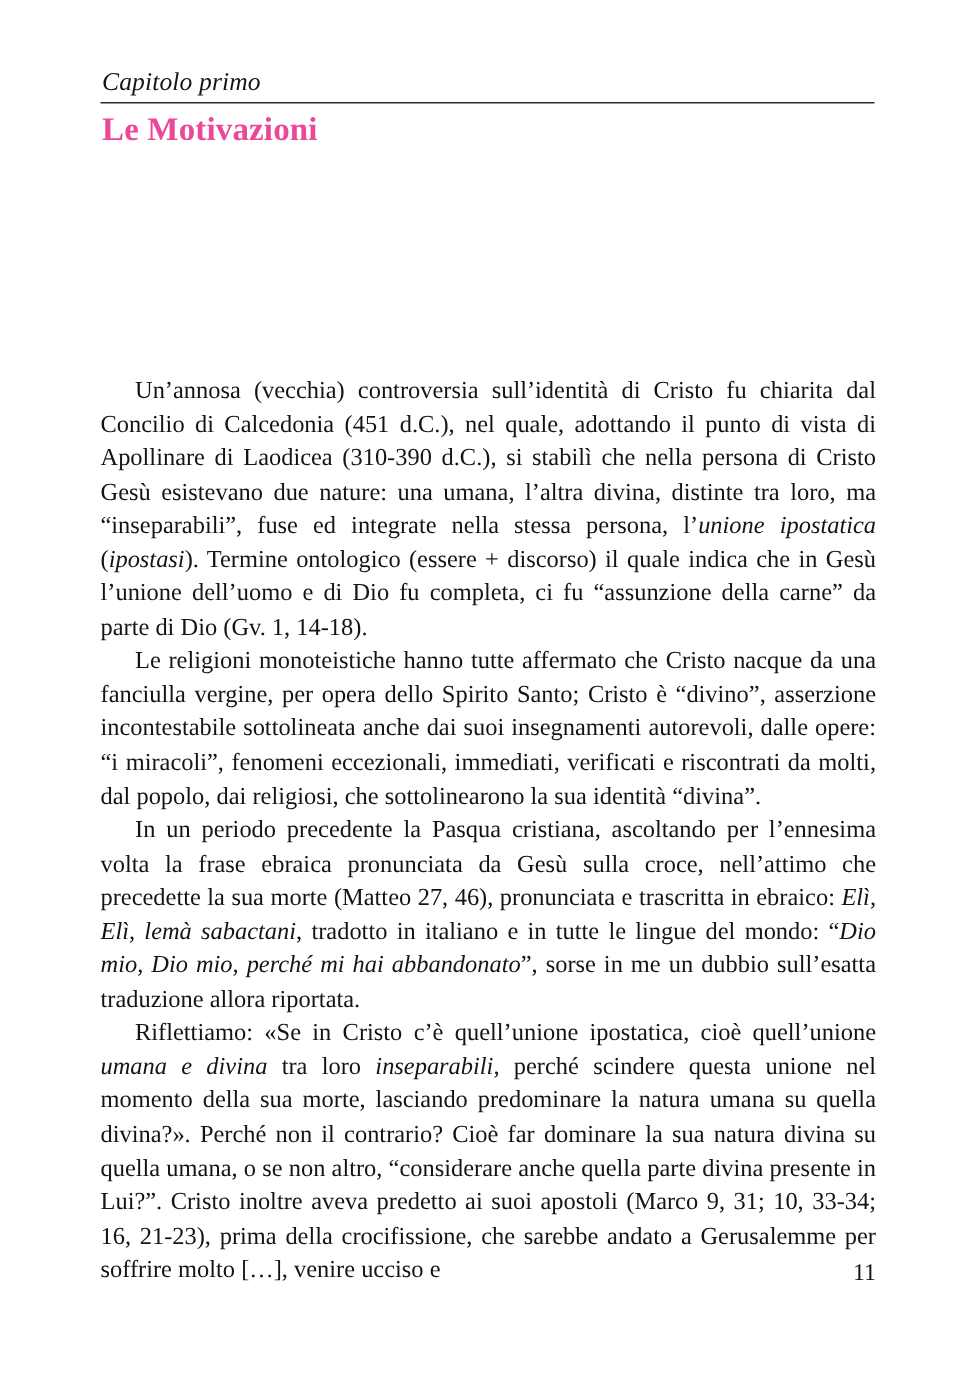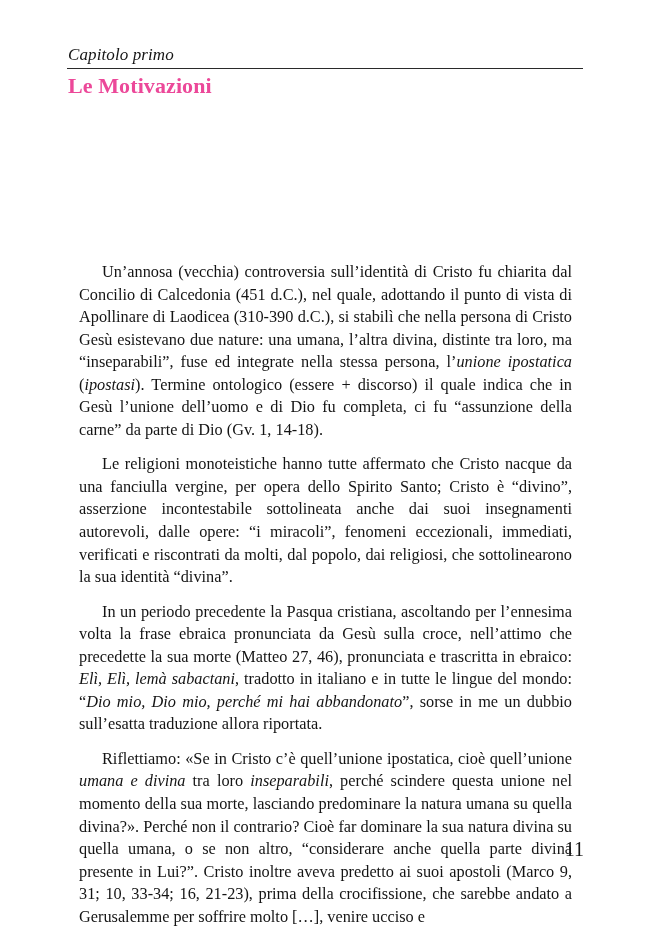--- a/index.html
+++ b/index.html
@@ -66,38 +66,38 @@
     top: 249px;
     width: 517px;
     font-size: 16.3px;
     line-height: 22.55px;
     text-align: justify;
     text-justify: inter-word;
     hyphens: manual;
     color: #141414;
   }
   .body-copy p {
-    margin: 12px;
+    margin: 0;
     padding: 0;
     text-indent: 23px;
   }
   .body-copy p:last-child {
     text-align: justify;
   }
   .body-copy em {
     font-style: italic;
   }
   
   .folio {
     position: absolute;
     left: 67px;
     top: 839px;
     width: 517px;
     text-align: right;
-    font-size: 20px;
+    font-size: 16px;
     line-height: 20px;
     color: #141414;
   }
 </style>
 </head>
 <body>
 
 <div class="page">
 
   <div class="content">

